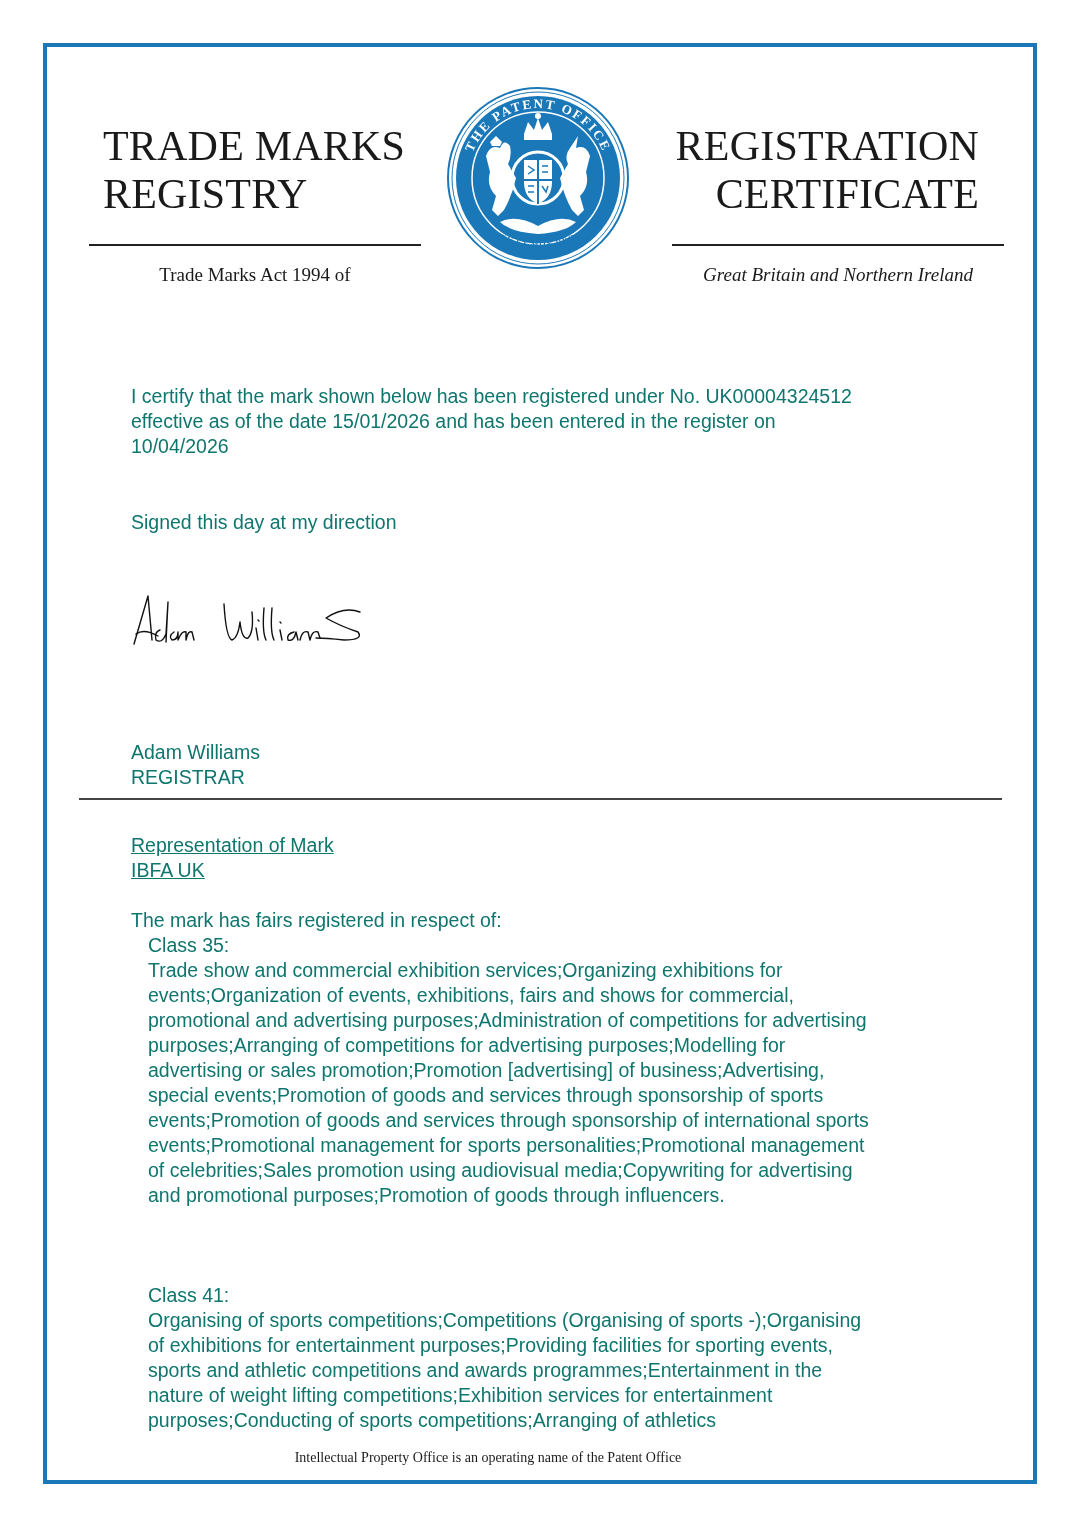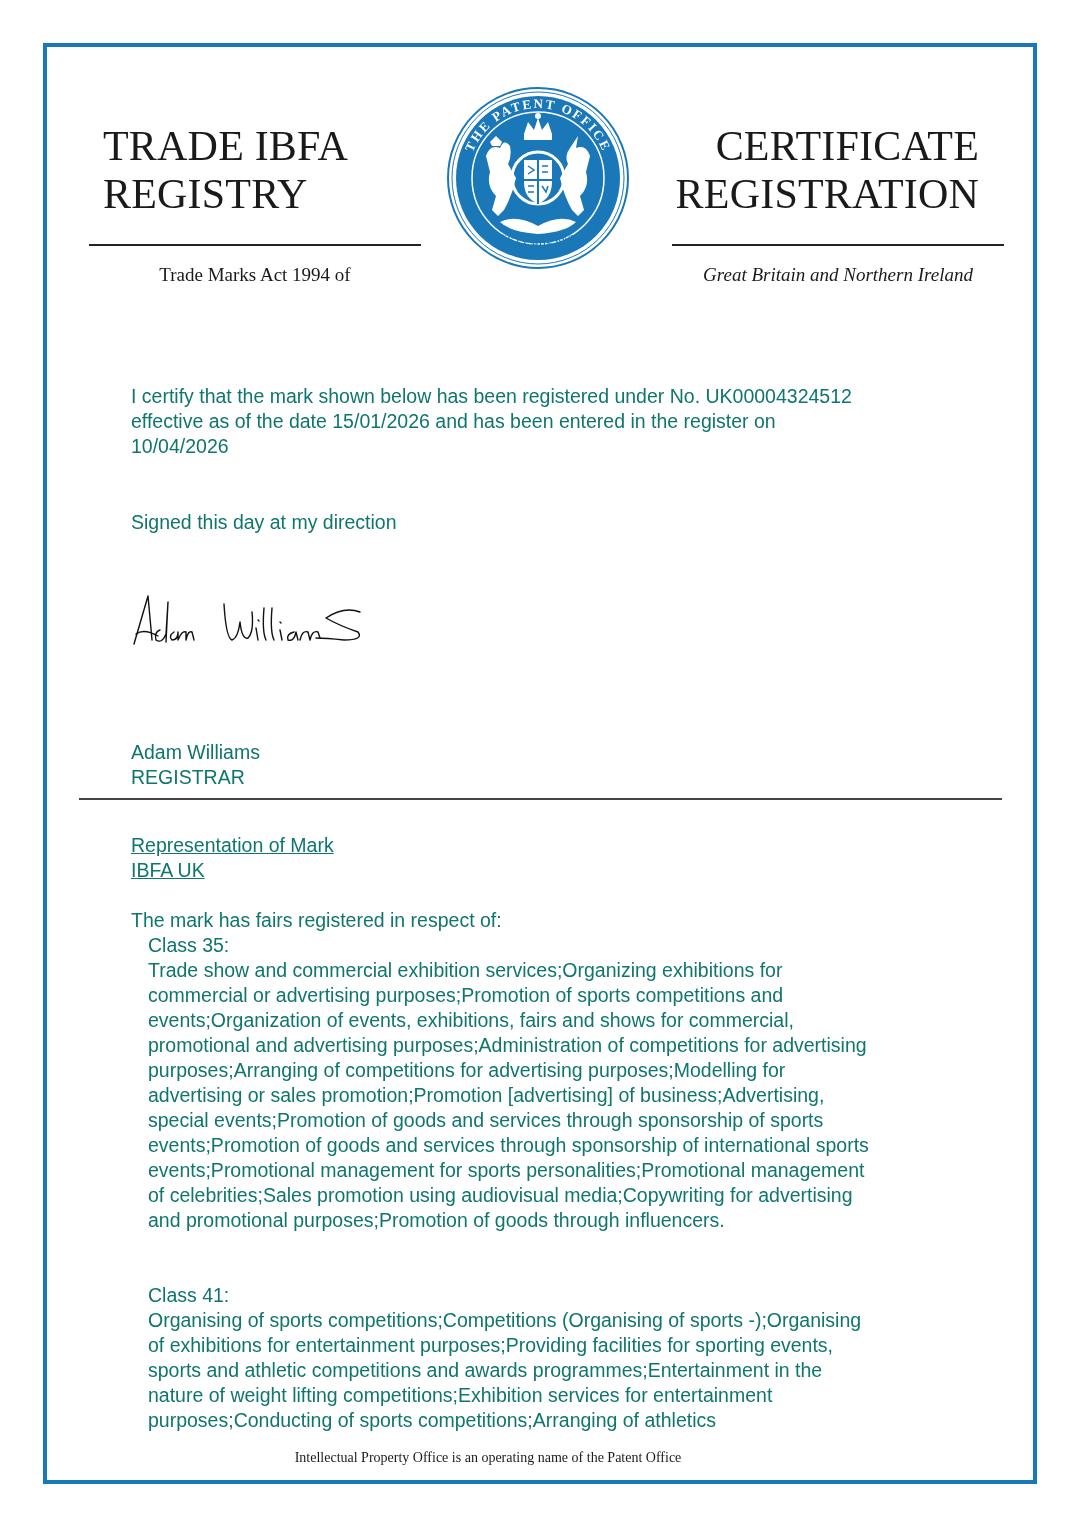--- a/index.html
+++ b/index.html
@@ -50,21 +50,21 @@
   .class35 { top: 933px; }
   .class41 { top: 1283px; }
   p { margin: 0; }
 </style>
 </head>
 <body>
 
 <div class="frame"></div>
 
 <div class="hdr-left-title serif">
-  <p>TRADE IBFA</p>
+  <p>TRADE MARKS</p>
   <p>REGISTRY</p>
 </div>
 <div class="rule rule-left"></div>
 <div class="hdr-left-sub serif">Trade Marks Act 1994 of</div>
 
 <svg class="seal" viewBox="0 0 184 184">
   <defs>
     <path id="arcTop" d="M 22 92 A 70 70 0 0 1 162 92"></path>
     <path id="arcBot" d="M 52 152 Q 92 170 132 152"></path>
   </defs>
@@ -90,22 +90,22 @@
 
   <path d="M144 70 Q140 58 130 62 L132 50 L124 62 Q118 70 122 78 L114 92 Q118 110 126 124 L132 130 L138 124 L134 110 Q144 100 140 86 Z" fill="#fff"></path>
 
   <path d="M54 136 Q70 128 92 140 Q114 128 130 136 Q120 146 92 148 Q64 146 54 136 Z" fill="#fff"></path>
   <text font-family="Liberation Serif, serif" font-size="8" font-weight="bold" fill="#1a78b8" letter-spacing="1">
     <textPath href="#arcBot" startOffset="50%" text-anchor="middle">DIEU ET MON DROIT</textPath>
   </text>
 </svg>
 
 <div class="hdr-right-title serif">
+  <p>REGISTRATION</p>
   <p>CERTIFICATE</p>
-  <p>REGISTRATION</p>
 </div>
 <div class="rule rule-right"></div>
 <div class="hdr-right-sub serif">Great Britain and Northern Ireland</div>
 
 <div class="body-text sans certify">
   <p>I certify that the mark shown below has been registered under No. UK00004324512</p>
   <p>effective as of the date 15/01/2026 and has been entered in the register on</p>
   <p>10/04/2026</p>
 </div>
 <div class="body-text sans signed">Signed this day at my direction</div>
@@ -144,21 +144,20 @@
 
 <div class="body-text sans mark">
   <p>Representation of Mark</p>
   <p>IBFA UK</p>
 </div>
 <div class="body-text sans respect">The mark has fairs registered in respect of:</div>
 
 <div class="class-block sans class35">
   <p>Class 35:</p>
   <p>Trade show and commercial exhibition services;Organizing exhibitions for</p>
-  <p>commercial or advertising purposes;Promotion of sports competitions and</p>
   <p>events;Organization of events, exhibitions, fairs and shows for commercial,</p>
   <p>promotional and advertising purposes;Administration of competitions for advertising</p>
   <p>purposes;Arranging of competitions for advertising purposes;Modelling for</p>
   <p>advertising or sales promotion;Promotion [advertising] of business;Advertising,</p>
   <p>special events;Promotion of goods and services through sponsorship of sports</p>
   <p>events;Promotion of goods and services through sponsorship of international sports</p>
   <p>events;Promotional management for sports personalities;Promotional management</p>
   <p>of celebrities;Sales promotion using audiovisual media;Copywriting for advertising</p>
   <p>and promotional purposes;Promotion of goods through influencers.</p>
 </div>

